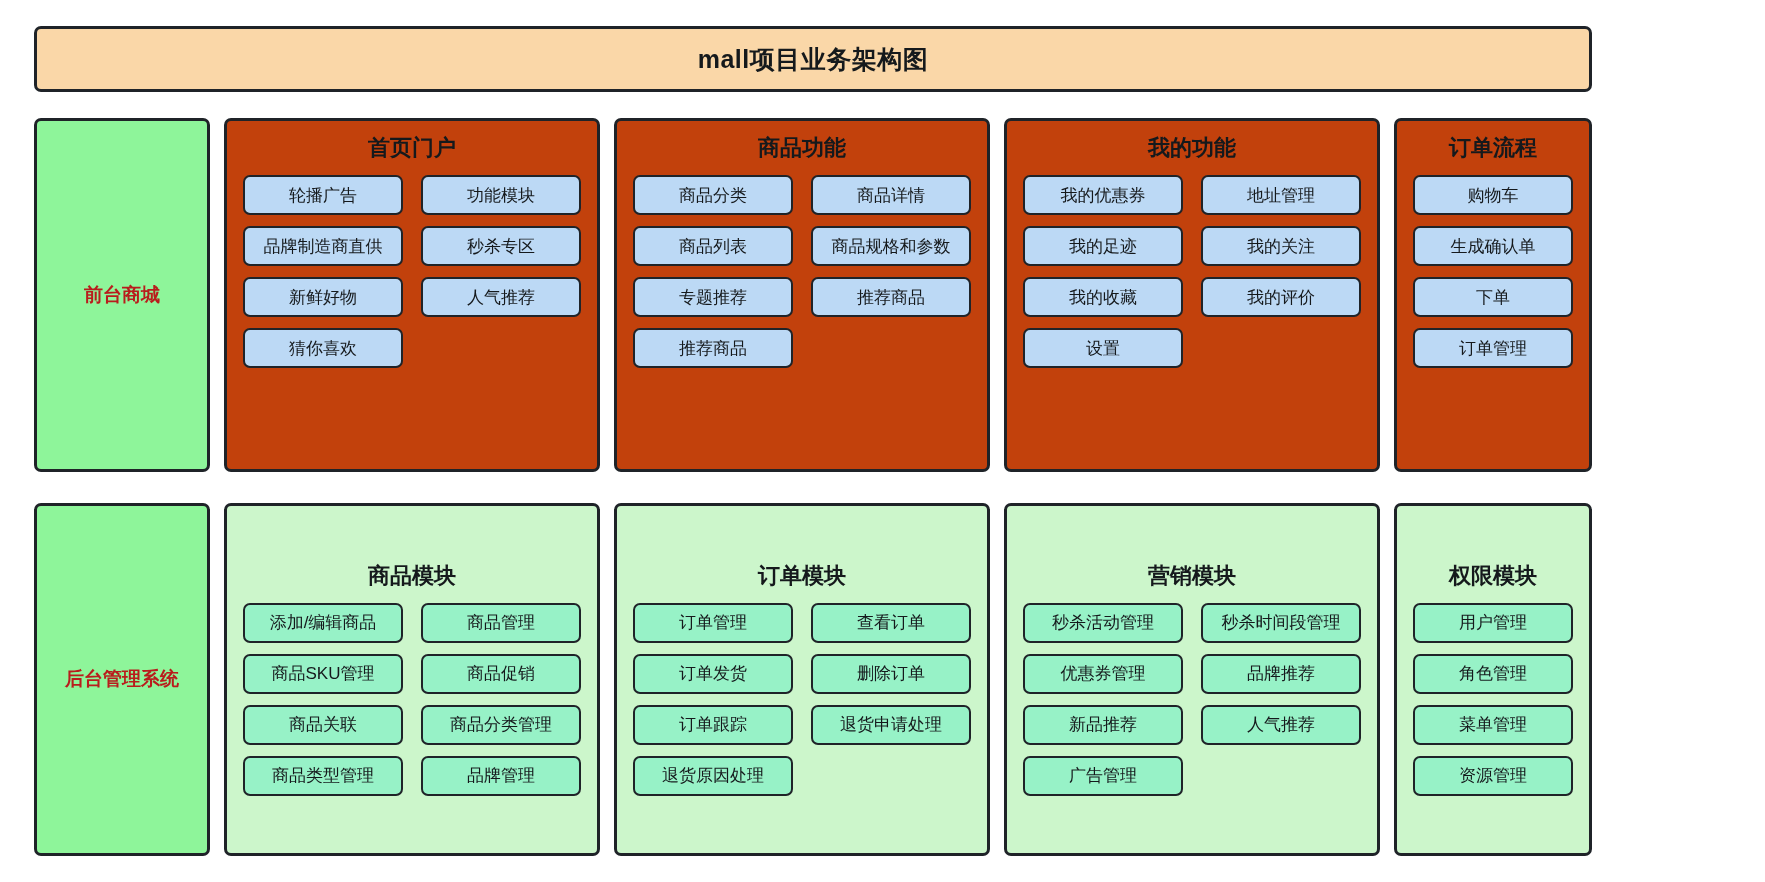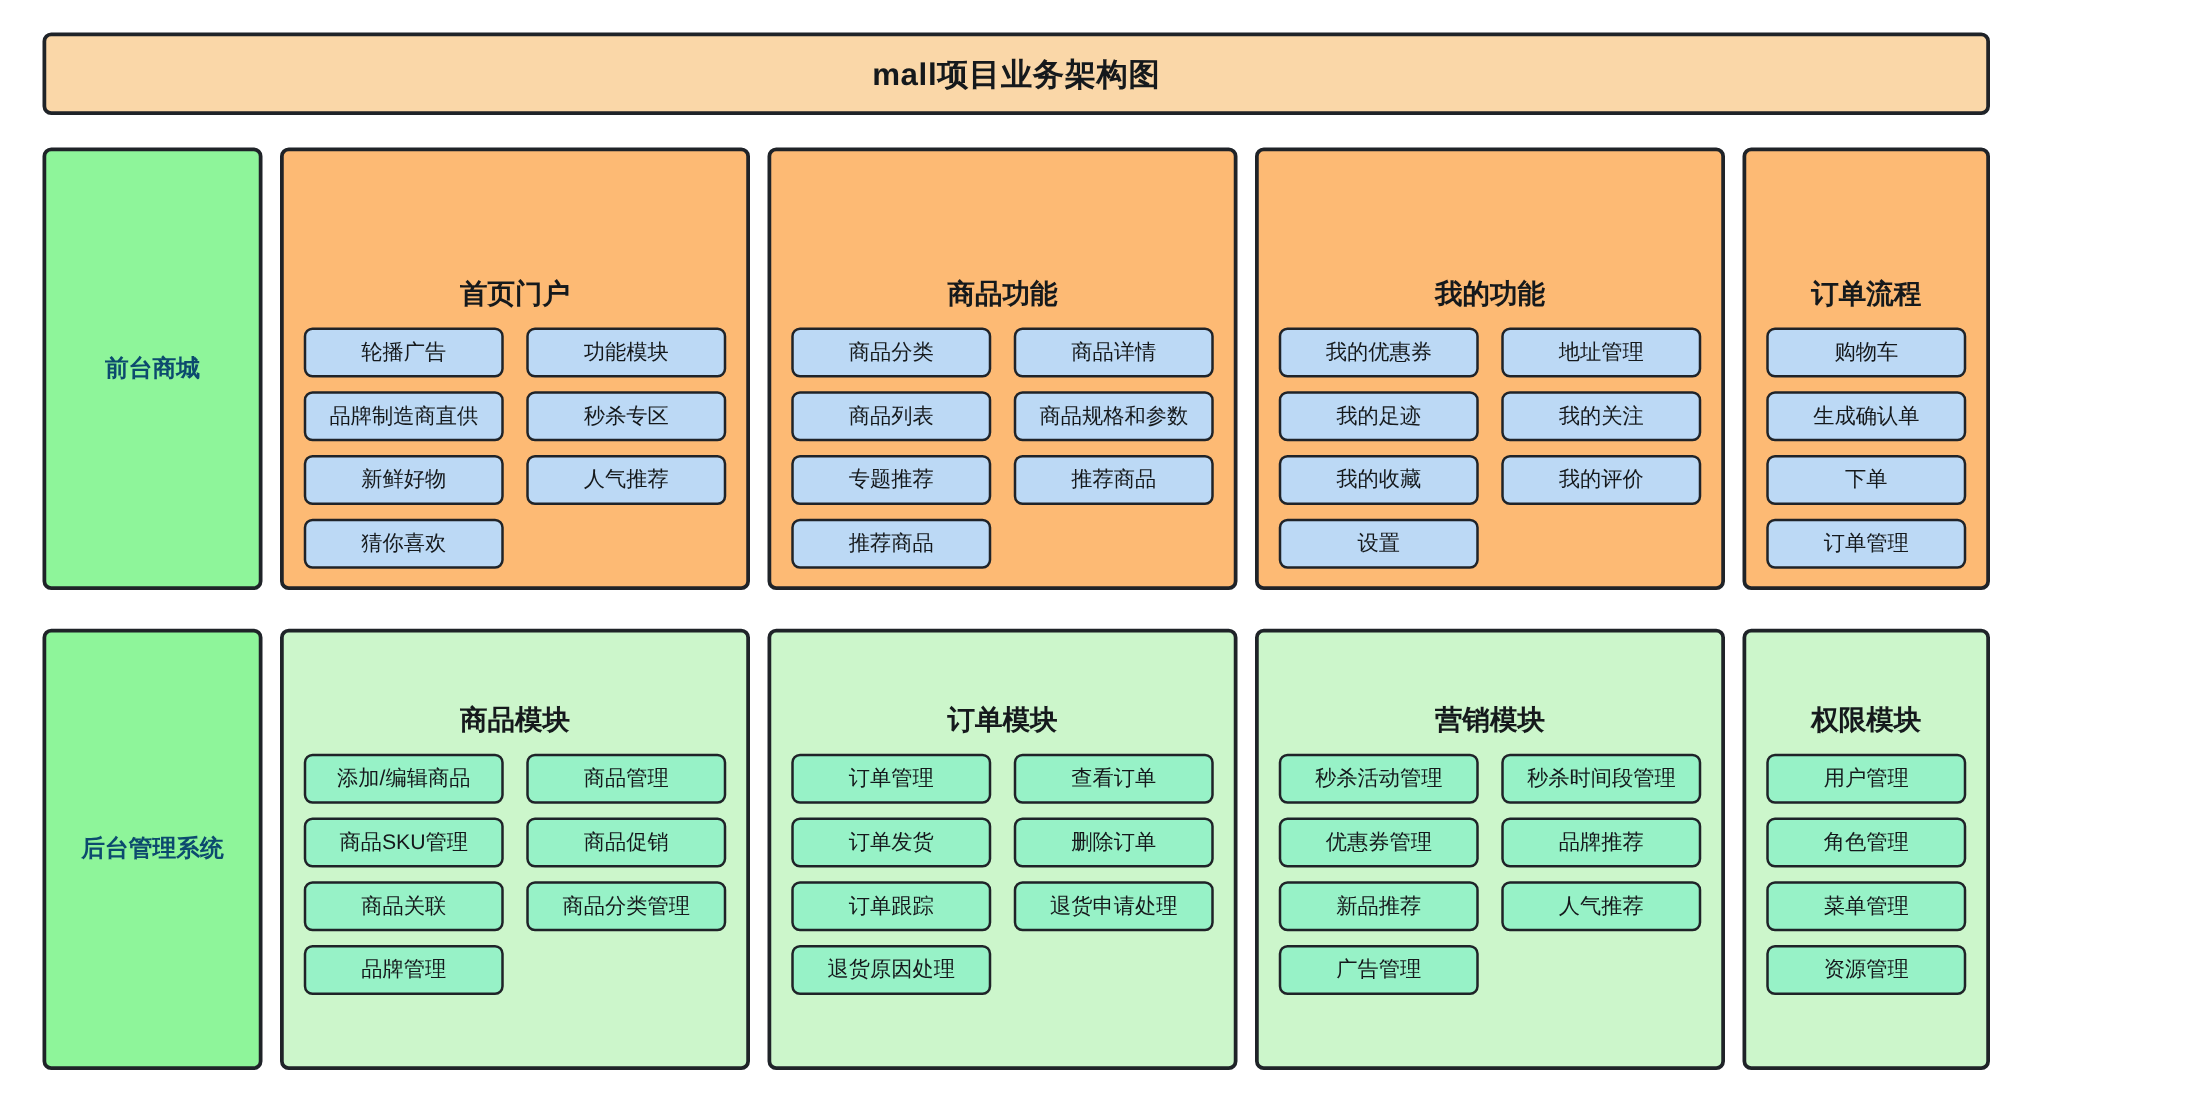--- a/index.html
+++ b/index.html
@@ -53,35 +53,35 @@
   .tier-label {
     flex: 0 0 170px;
     border: 3px solid #1f2328;
     border-radius: 7px;
     background: #8ef59a;
     display: flex;
     align-items: center;
     justify-content: center;
     font-size: 19px;
     font-weight: bold;
-    color: #0c4a6e;
+    color: #b91c1c;
   }
 
   
   .group {
     border: 3px solid #1f2328;
     border-radius: 7px;
     display: flex;
     flex-direction: column;
     align-items: center;
     padding: 12px 16px 14px 16px;
     box-sizing: border-box;
     min-width: 0;
   }
-  .tier.front .group { background: #fdba74; justify-content: flex-end; }
+  .tier.front .group { background: #c2410c; }
   .tier.back  .group { background: #ccf6cb; justify-content: center; }
 
   .group-title {
     font-size: 22px;
     font-weight: bold;
     color: #15191c;
     margin-bottom: 12px;
     text-align: center;
     white-space: nowrap;
   }
@@ -184,20 +184,21 @@
 
     <div class="group cols2 g-wide">
       <div class="group-title">商品模块</div>
       <div class="group-items">
         <div class="item">添加/编辑商品</div>
         <div class="item">商品管理</div>
         <div class="item">商品SKU管理</div>
         <div class="item">商品促销</div>
         <div class="item">商品关联</div>
         <div class="item">商品分类管理</div>
+        <div class="item">商品类型管理</div>
         <div class="item">品牌管理</div>
       </div>
     </div>
 
     <div class="group cols2 g-wide">
       <div class="group-title">订单模块</div>
       <div class="group-items">
         <div class="item">订单管理</div>
         <div class="item">查看订单</div>
         <div class="item">订单发货</div>

